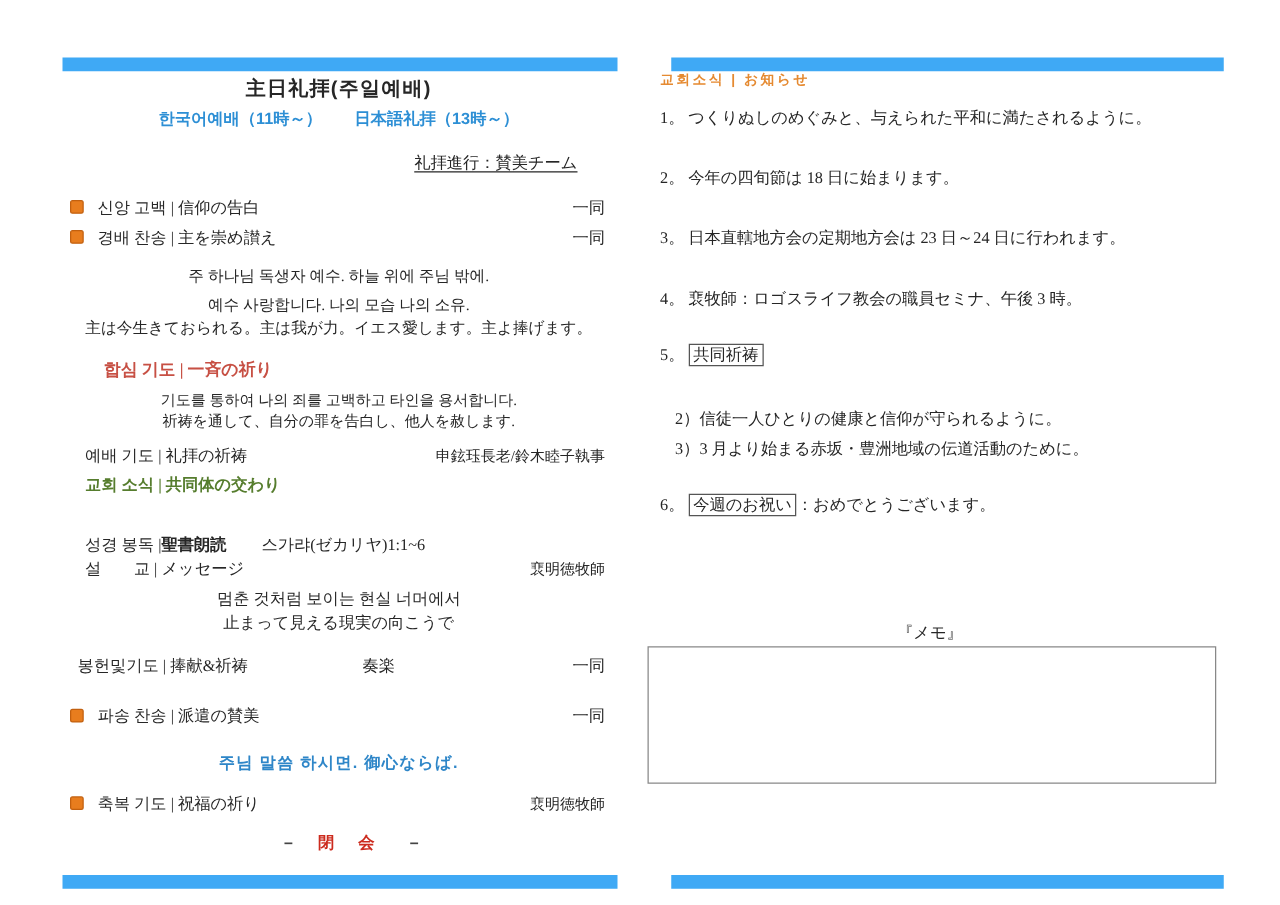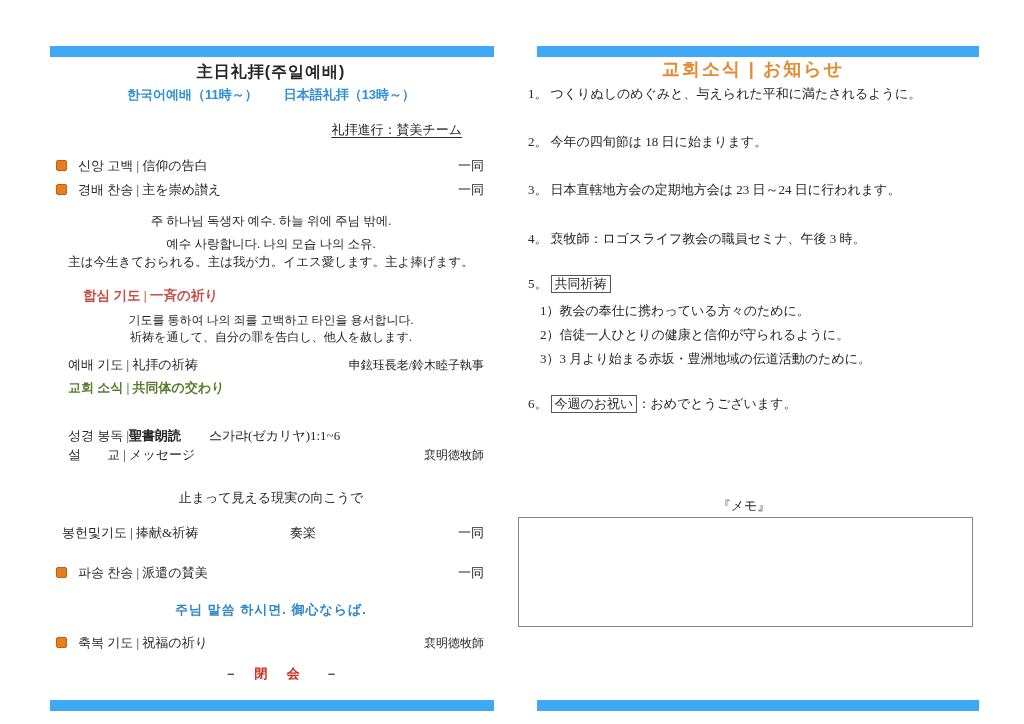--- a/index.html
+++ b/index.html
@@ -35,21 +35,21 @@
   .udesc{font-size:12px;}
   .green{color:#567D2E;font-weight:bold;}
   .jp-bold{font-weight:bold;}
   .ref{margin-left:28px;}
   .mid{position:absolute;left:240px;}
   .response{top:602px;color:#2E86C8;font-weight:bold;letter-spacing:1px;}
   .closing{top:666px;padding-left:20px;}
   .closing .dash{color:#444;font-weight:bold;}
   .closing .cl-text{color:#CC2B1E;font-weight:bold;letter-spacing:8px;margin:0 14px;}
   
-  .r-head{top:58px;text-align:center;color:#E58A31;font-weight:bold;font-size:18px;letter-spacing:2px;}
+  .r-head{top:58px;text-align:left;color:#E58A31;font-weight:bold;font-size:11px;letter-spacing:2px;}
   .item .num{margin-right:3px;}
   .sub{padding-left:12px;}
   .boxed{border:1px solid #555;padding:0 3px 1px 3px;}
   .memo-title{top:498px;text-align:center;padding-right:18px;font-size:13px;}
   .memo-box{position:absolute;left:-10px;top:517px;width:455px;height:110px;
             border:1px solid #888;background:#fff;box-sizing:border-box;}
 </style>
 </head>
 <body>
 
@@ -105,20 +105,21 @@
       <span>성경 봉독 | </span>
       <span class="jp-bold">聖書朗読</span>
       <span class="ref">스가랴(ゼカリヤ)1:1~6</span>
     </div>
 
     <div class="line row nrow" style="top:447px">
       <span class="pre">설        교 | メッセージ</span>
       <span class="who small">裵明徳牧師</span>
     </div>
 
+    <div class="line center" style="top:471px">멈춘 것처럼 보이는 현실 너머에서</div>
     <div class="line center" style="top:490px">止まって見える現実の向こうで</div>
 
     <div class="line row" style="top:525px;padding-left:12px">
       <span>봉헌및기도 | 捧献&amp;祈祷</span>
       <span class="mid">奏楽</span>
       <span class="who">一同</span>
     </div>
 
     <div class="line row brow" style="top:565px">
       <span class="bullet"></span>
@@ -157,21 +158,20 @@
       <span class="num">3。</span><span>日本直轄地方会の定期地方会は 23 日～24 日に行われます。</span>
     </div>
 
     <div class="line item" style="top:231px">
       <span class="num">4。</span><span>裵牧師：ロゴスライフ教会の職員セミナ、午後 3 時。</span>
     </div>
 
     <div class="line item" style="top:276px">
       <span class="num">5。</span><span class="boxed">共同祈祷</span>
     </div>
-    <div class="line item sub" style="top:303px">1）教会の奉仕に携わっている方々のために。</div>
     <div class="line item sub" style="top:327px">2）信徒一人ひとりの健康と信仰が守られるように。</div>
     <div class="line item sub" style="top:351px">3）3 月より始まる赤坂・豊洲地域の伝道活動のために。</div>
 
     <div class="line item" style="top:396px">
       <span class="num">6。</span><span class="boxed">今週のお祝い</span><span>：おめでとうございます。</span>
     </div>
 
     <div class="line memo-title">『メモ』</div>
     <div class="memo-box"></div>
   </div>

